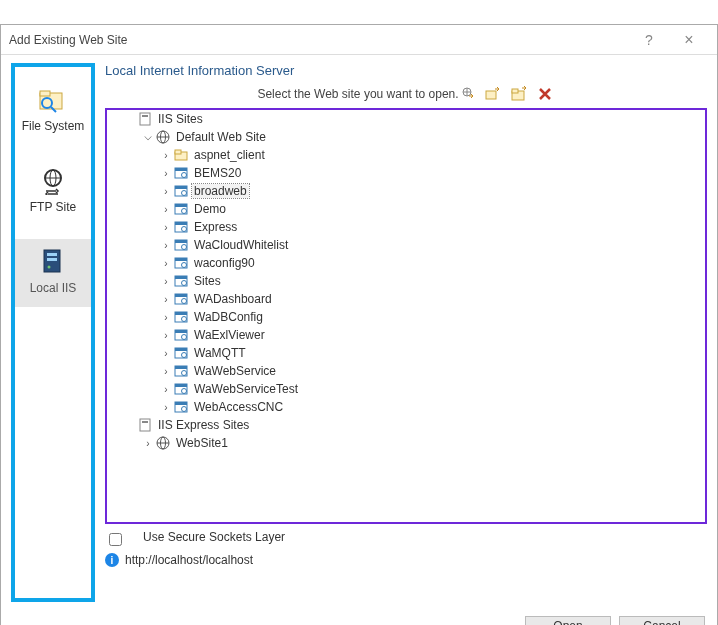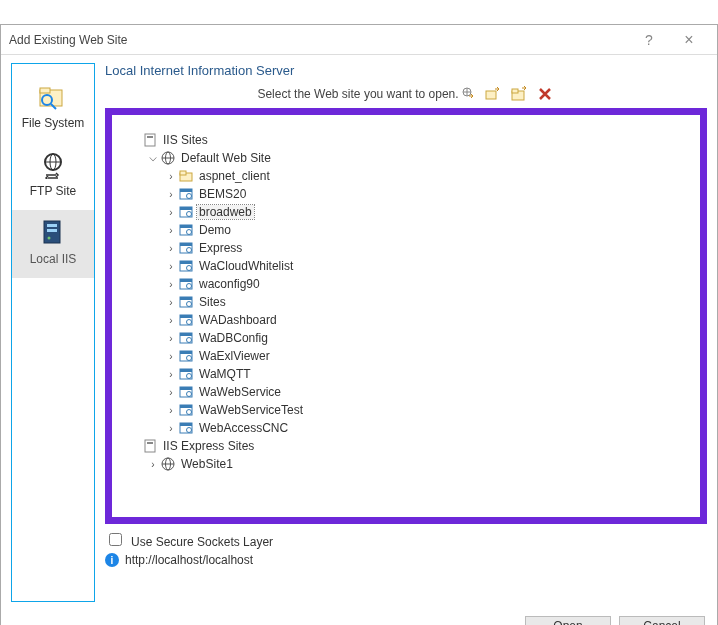--- a/index.html
+++ b/index.html
@@ -3,40 +3,40 @@
   <meta charset="utf-8">
   <style>
     * { box-sizing: border-box; font-family: 'Segoe UI', Tahoma, sans-serif; }
     body { margin: 0; padding: 0; background: #fff; width: 718px; height: 625px; overflow: hidden; }
     .dialog { width: 718px; height: 625px; border: 1px solid #aaa; display: flex; flex-direction: column; margin-top: 24px; }
     .titlebar { height: 30px; display: flex; align-items: center; padding: 0 8px; border-bottom: 1px solid #ddd; font-size: 12px; color: #444; }
     .titlebar .title { flex: 1; }
     .titlebar .sysbtn { width: 40px; text-align: center; color: #888; font-size: 14px; cursor: default; }
     .titlebar .sysbtn.close { font-size: 16px; }
     .body { flex: 1; display: flex; padding: 8px 10px 6px 10px; gap: 10px; }
-    .sidebar { width: 84px; border: 1px solid #0ea5e9; display: flex; flex-direction: column; padding-top: 10px; }
+    .sidebar { width: 84px; border: 4px solid #0ea5e9; display: flex; flex-direction: column; padding-top: 10px; gap: 13px; }
     .side-item { display: flex; flex-direction: column; align-items: center; gap: 4px; padding: 8px 0 12px 0; font-size: 12px; color: #333; cursor: default; }
     .side-item.selected { background: #e6e6e6; color: #555; }
     .side-item .icn { width: 32px; height: 30px; display: flex; align-items: center; justify-content: center; }
     .main { flex: 1; display: flex; flex-direction: column; }
     .heading { font-size: 13px; color: #2a5a8c; padding-bottom: 4px; }
     .subline { display: flex; align-items: center; justify-content: center; padding: 4px 2px 6px 0; }
     .subtext { font-size: 12px; color: #444; }
     .tb-icons { display: flex; gap: 10px; }
     .tb-icons .ti { width: 16px; height: 16px; display:flex; align-items:center; justify-content:center;}
-    .treebox { border: 7px solid #6d28d9; height: 416px; overflow: auto; font-size: 12px; color: #333; padding: 16px 6px; }
+    .treebox { border: 2px solid #6d28d9; height: 416px; overflow: auto; font-size: 12px; color: #333; padding: 0 6px; }
     .node { display: flex; align-items: center; height: 18px; }
     .twist { width: 14px; text-align: center; color: #555; font-size: 10px; cursor: default; }
     .node-icon { width: 16px; height: 16px; display:flex; align-items:center; justify-content:center; margin-right: 3px;}
     .node-label { padding: 0 2px; }
     .node-label.selected { outline: 1px dotted #888; background: #f3f3f3; }
     .d1 { padding-left: 10px; }
     .d2 { padding-left: 28px; }
     .d3 { padding-left: 46px; }
-    .ssl-row { display: flex; align-items: flex-end; gap: 6px; font-size: 12px; padding: 6px 0 2px 0; color: #333; }
+    .ssl-row { display: flex; align-items: flex-start; gap: 18px; font-size: 12px; padding: 6px 0 2px 0; color: #333; }
     .ssl-row input[type="checkbox"] { width: 13px; height: 13px; }
     .url-row { display: flex; align-items: center; gap: 6px; font-size: 12px; padding: 2px 0; color: #333; }
     .info-icon { width: 14px; height: 14px; border-radius: 50%; background: #1d85e6; color: #fff; font-size: 10px; font-weight: bold; display:flex; align-items:center; justify-content:center; }
     .footer { display: flex; justify-content: flex-end; gap: 8px; padding: 8px 12px 12px 12px; }
     .btn { width: 86px; height: 20px; background: #e9e9e9; border: 1px solid #bbb; font-size: 12px; color: #333; cursor: default; }
     
     svg { display: block; }
   </style>
 </head>
 <body>

